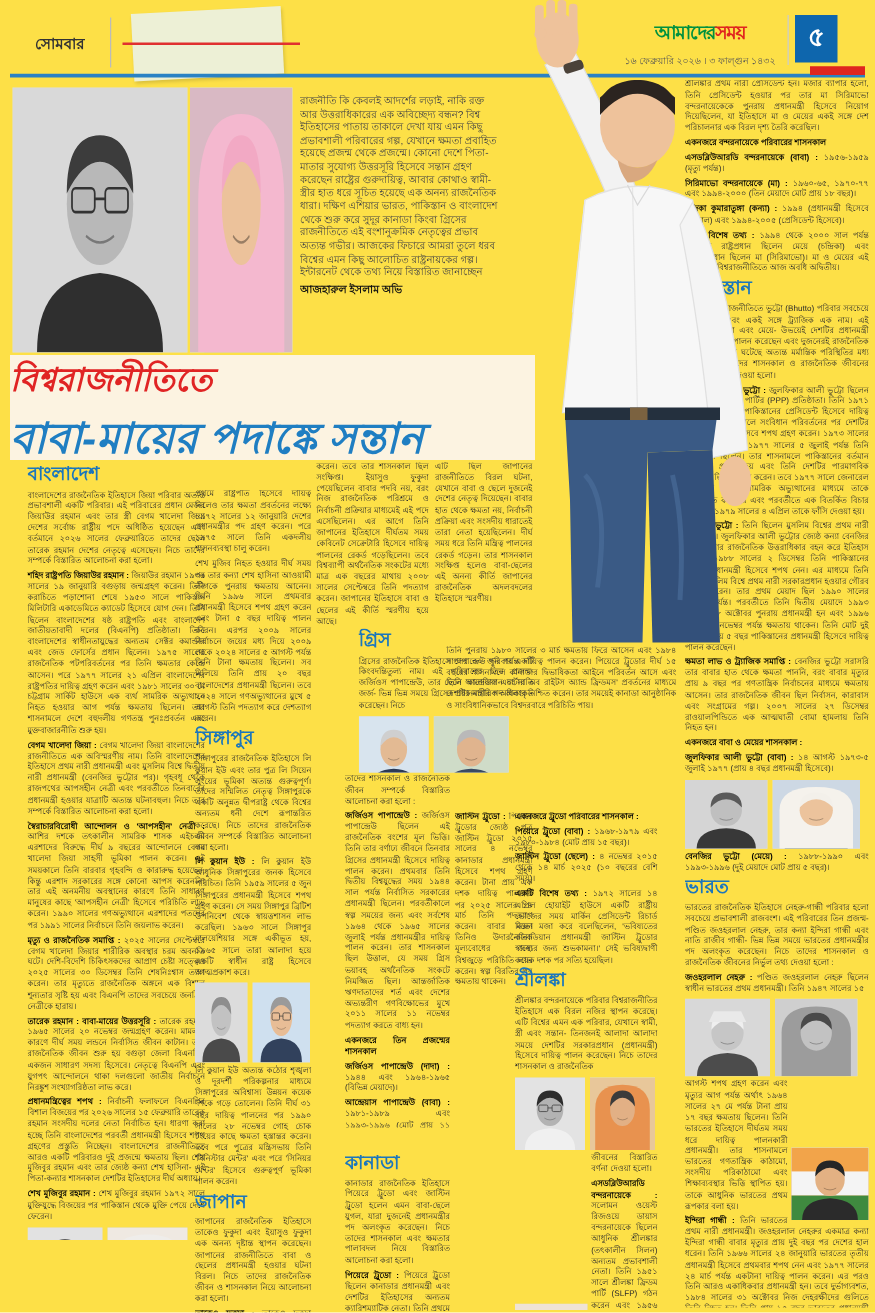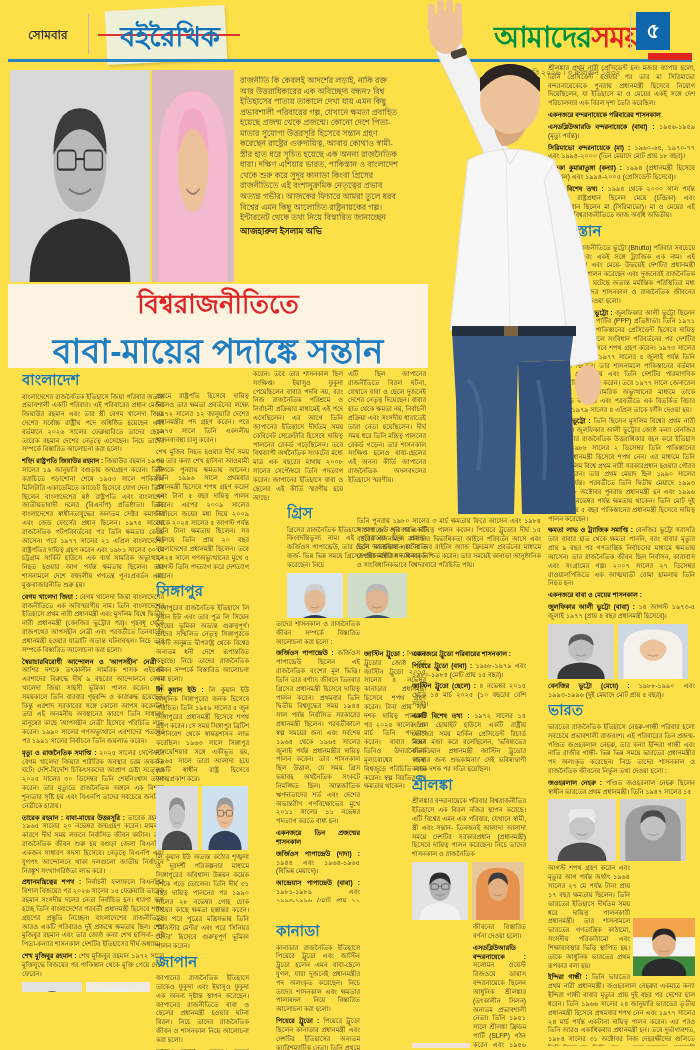--- a/index.html
+++ b/index.html
@@ -6,34 +6,34 @@
   .page{position:relative;width:700px;height:1050px;background:#fde047;overflow:hidden;
         font-family:"Liberation Sans","DejaVu Sans",sans-serif;color:#222;}
   
   .hdr-day{position:absolute;left:28px;top:26px;font-size:12px;font-weight:bold;color:#333;}
   .hdr-daysep{position:absolute;left:88px;top:14px;width:1px;height:40px;background:#bbb;}
   .seclogo{position:absolute;left:98px;top:8px;width:142px;height:54px;}
   .seclogo .tile{position:absolute;left:8px;top:0;width:120px;height:54px;background:#edf0d6;transform:rotate(-3deg);box-shadow:1px 2px 3px rgba(0,0,0,.15);}
   .seclogo .redline{position:absolute;left:0;top:26px;width:142px;height:2px;background:#e03030;}
   .seclogo .txt{position:absolute;left:6px;top:8px;width:132px;text-align:center;font-size:27px;font-weight:bold;color:#1472b8;}
   .masthead{position:absolute;left:494px;top:14px;width:132px;text-align:center;}
-  .masthead .l1{font-size:29px;font-weight:bold;letter-spacing:-1px;}
+  .masthead .l1{font-size:15px;font-weight:bold;letter-spacing:-1px;}
   .masthead .g{color:#00913f;} .masthead .r{color:#e0251f;}
   .masthead .date{margin-top:4px;font-size:7.5px;color:#555;}
   .pgbox-sep{position:absolute;left:630px;top:12px;width:1px;height:40px;background:#ccc;}
   .pgbox{position:absolute;left:636px;top:12px;width:34px;height:38px;background:#0e66ad;color:#fff;
          font-size:21px;font-weight:bold;text-align:center;line-height:38px;}
   .hdr-rule{position:absolute;left:8px;top:59px;width:684px;height:3px;background:#2a82c4;}
   .hdr-redbar{position:absolute;left:648px;top:53px;width:44px;height:7px;background:#e0251f;}
   
   .intro{position:absolute;left:240px;top:76px;width:162px;height:208px;font-size:8px;line-height:1.32;
          color:#444;text-align:left;overflow:hidden;}
   .intro .byline{font-weight:bold;color:#111;font-size:8.5px;margin-top:2px;}
   
-  .hlband{position:absolute;left:8px;top:284px;width:420px;height:84px;background:#fcf3e1;text-align:center;}
+  .hlband{position:absolute;left:8px;top:284px;width:420px;height:84px;background:#fcf3e1;font-style:italic;}
   .hl-kicker{margin-top:6px;font-size:26px;font-weight:bold;color:#e02424;line-height:1.1;}
   .hl-main{font-size:34px;font-weight:bold;color:#1f7ec2;line-height:1.1;margin-top:14px;}
   
   .blk{position:absolute;font-size:6.5px;line-height:1.36;text-align:justify;color:#2a2a2a;overflow:hidden;}
   .blk p{margin:0 0 3px 0;}
   .blk b{color:#000;}
   .sechead{font-size:15px;font-weight:bold;color:#1b76bc;margin:2px 0 4px 0;line-height:1.1;text-align:left;}
   #colA{left:10px;top:370px;width:142px;height:622px;margin-left:12px;}
   #colB{left:156px;top:392px;width:93px;height:680px;}
   #colC{left:253px;top:370px;width:90px;height:131px;}
@@ -59,21 +59,20 @@
 <body>
 
 <div class="page">
 
   <header>
     <div class="hdr-day">সোমবার</div>
     <div class="hdr-daysep"></div>
     <div class="seclogo">
       <div class="tile"></div>
       <div class="redline"></div>
-      <div class="txt">বইরৈখিক</div>
     </div>
     <div class="masthead">
       <div class="l1">
         <span class="g">আমাদের</span><span class="r">সময়</span>
       </div>
       <div class="date">১৬ ফেব্রুয়ারি ২০২৬ । ৩ ফাল্গুন ১৪৩২</div>
     </div>
     <div class="pgbox-sep"></div>
     <div class="pgbox">৫</div>
     <div class="hdr-rule"></div>

